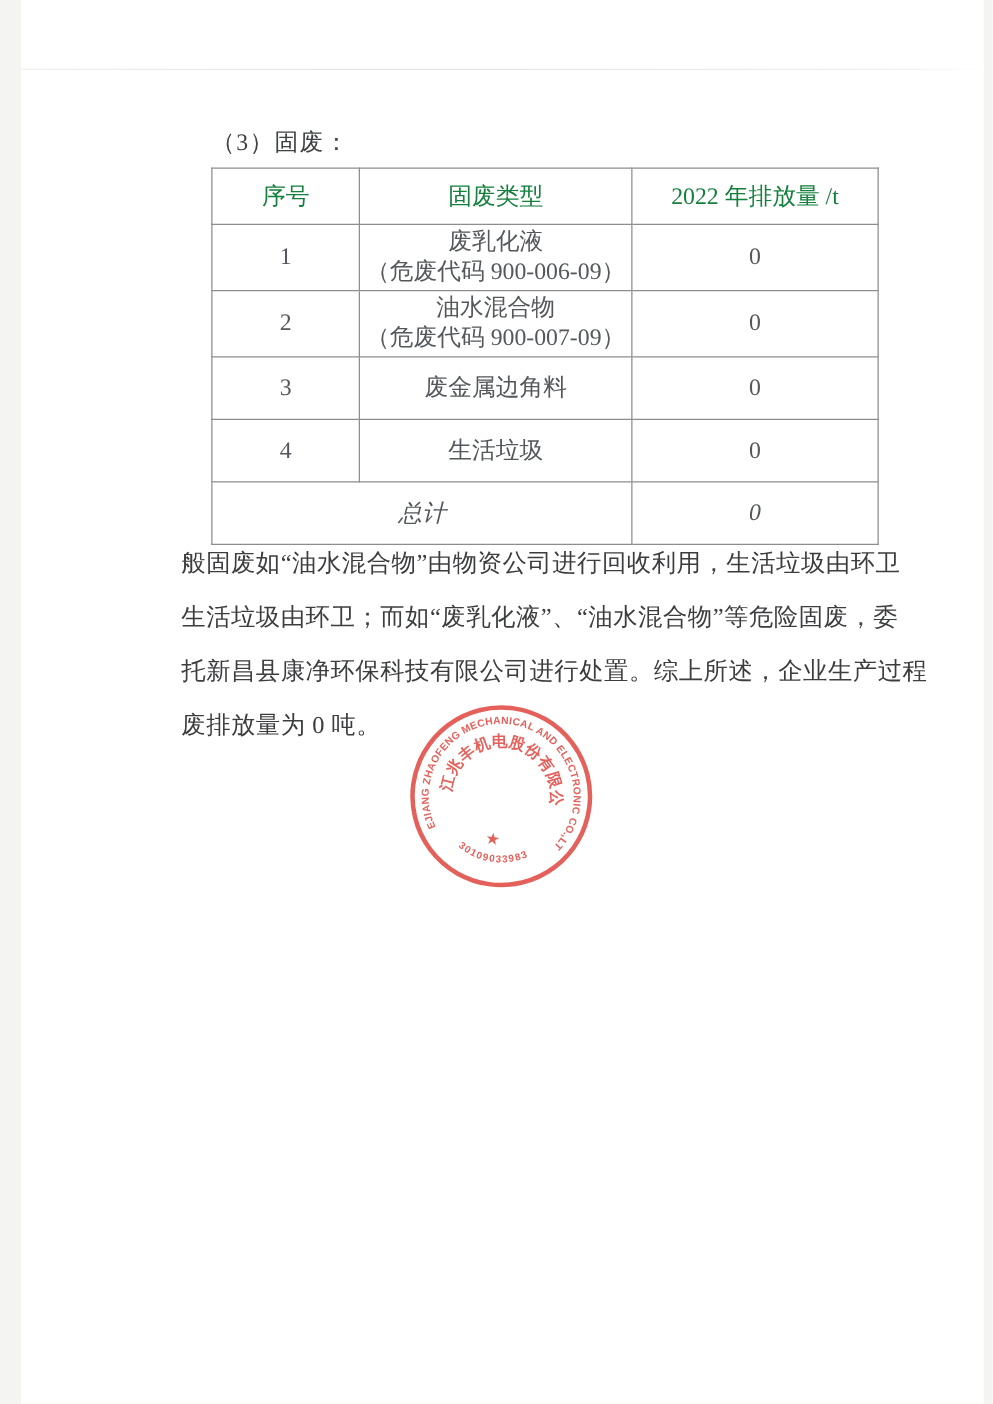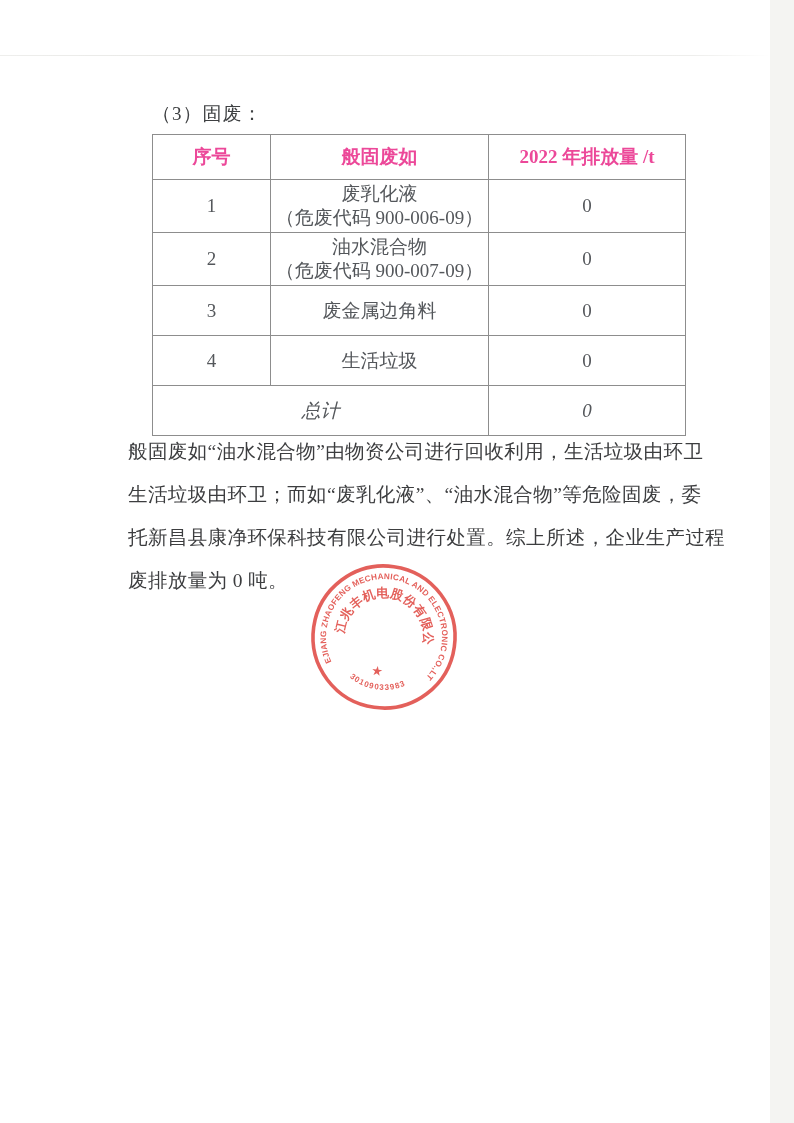--- a/index.html
+++ b/index.html
@@ -6,20 +6,21 @@
   body{
     width:794px;height:1123px;
     background:#f4f4f2;
     font-family:"Liberation Serif","DejaVu Serif",serif;
   }
   .page{
     position:relative;
     width:770px;height:1123px;
     background:#ffffff;
     overflow:hidden;
+    margin-left:17px;
   }
   .scan-line{
     position:absolute;left:0;top:55px;width:770px;height:1px;
     background:linear-gradient(90deg,#ececea,#e2e2df 40%,#ececea 90%,#fff);
     opacity:.9;
   }
   .section-title{
     position:absolute;left:152px;top:101px;
     font-size:19px;color:#3e4042;letter-spacing:1px;
   }
@@ -28,21 +29,21 @@
     position:absolute;left:152px;top:134px;
     width:533px;border-collapse:collapse;table-layout:fixed;
     color:#54575b;
   }
   table.waste td,table.waste th{
     border:1.6px solid #8d8d8d;
     text-align:center;vertical-align:middle;
     padding:0;
     font-size:19px;font-weight:normal;
   }
-  table.waste th{font-weight:bold;color:#ec4899;}
+  table.waste th{font-weight:normal;color:#15803d;}
   .col-no{width:118px;}
   .col-type{width:218px;}
   .col-amt{width:197px;}
   .row-head{height:45px;}
   .row-two{height:53px;}
   .row-one{height:50px;}
   .row-total{height:50px;font-style:italic;}
   .cell-line{line-height:24px;}
   .cell-line:empty{display:none;}
   .num{font-size:20px;}
@@ -77,21 +78,21 @@
 
   <table class="waste">
     <colgroup>
       <col class="col-no">
         <col class="col-type">
         <col class="col-amt">
     </colgroup>
     <tbody>
         <tr class="row-head">
       <th>序号</th>
-      <th>般固废如</th>
+      <th>固废类型</th>
       <th>2022 年排放量 /t</th>
     </tr>
     <tr class="row-two">
       <td class="num">1</td>
       <td>
         <div class="cell-line">废乳化液</div>
         <div class="cell-line">（危废代码 900-006-09）</div>
       </td>
       <td class="num">0</td>
     </tr>

